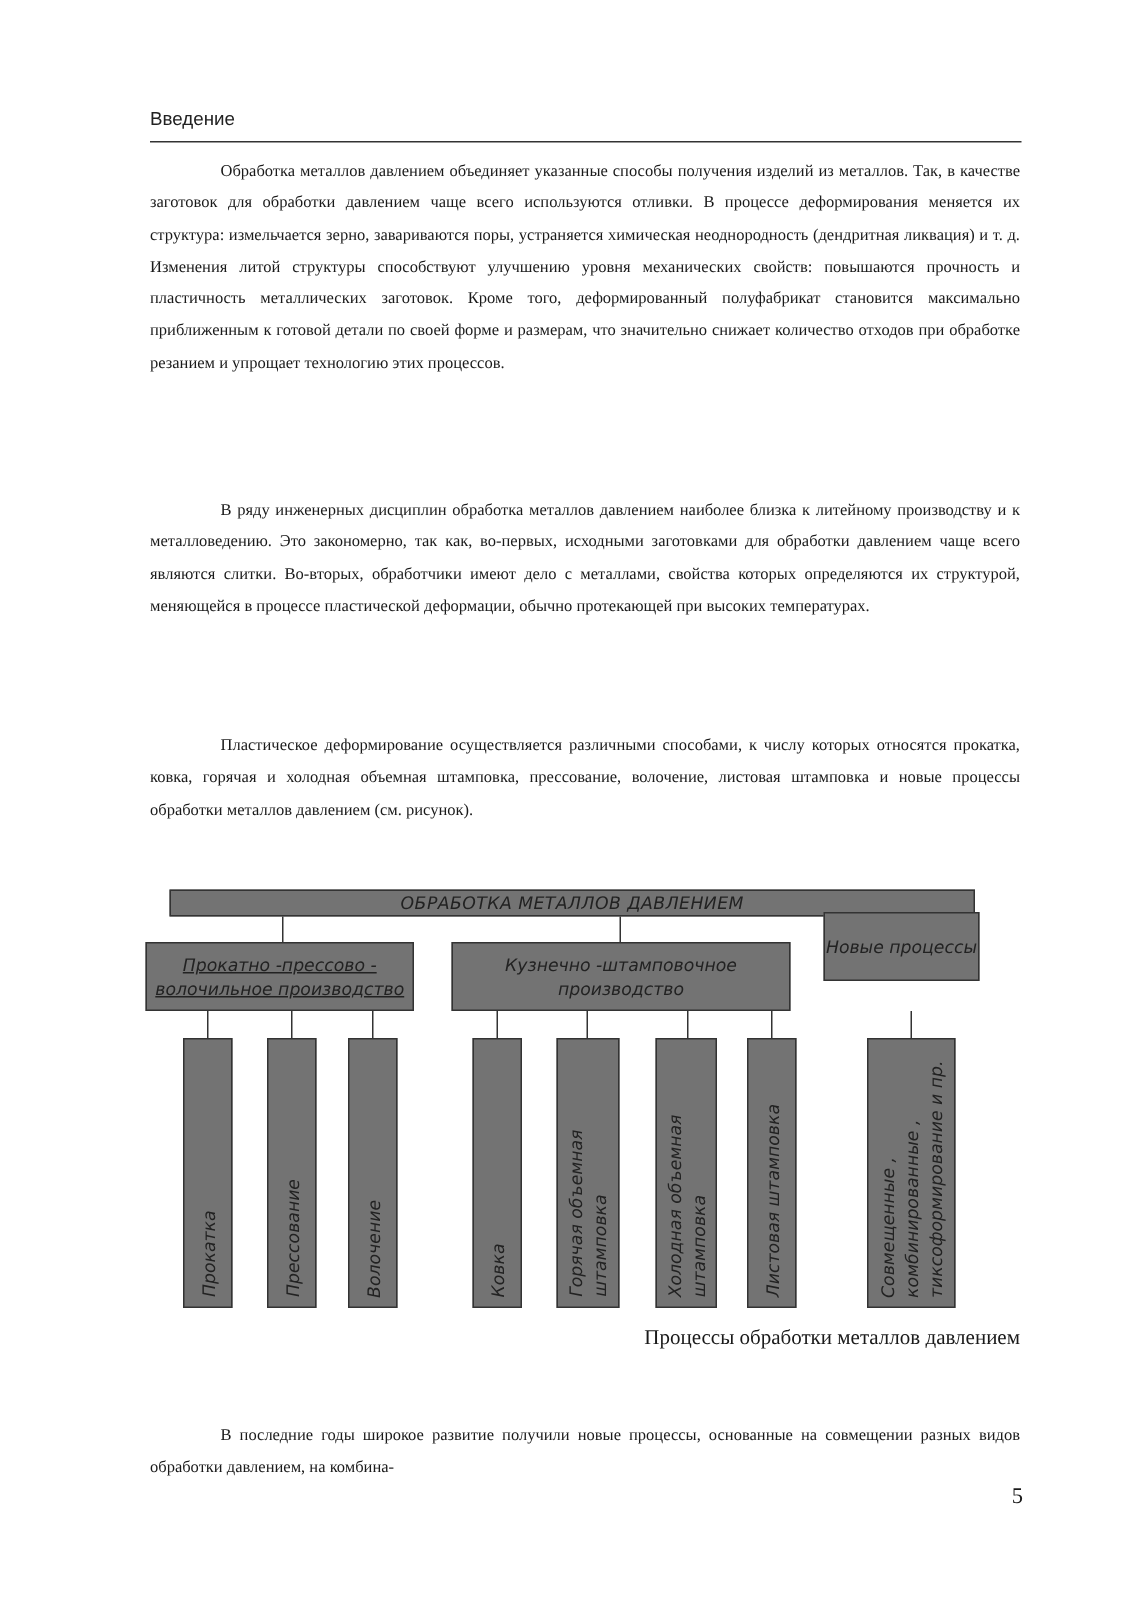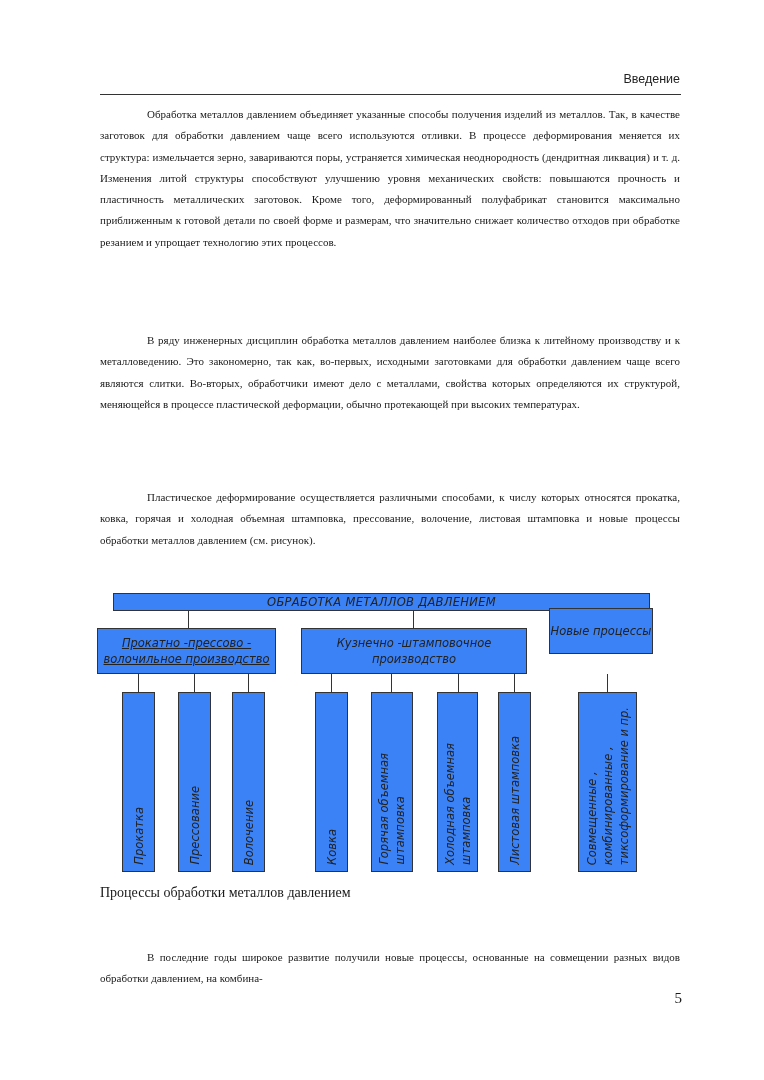--- a/index.html
+++ b/index.html
@@ -1,35 +1,35 @@
 <!DOCTYPE html>
 <html><head>
 <meta charset="utf-8">
 <style>
   html, body { margin: 0; padding: 0; background: #ffffff; }
   body { width: 764px; height: 1080px; position: relative; overflow: hidden; color: #1a1a1a; }
-  .running-head { position: absolute; left: 100px; width: 580px; top: 72px; text-align: right;
+  .running-head { position: absolute; left: 100px; width: 580px; top: 72px; text-align: left;
     font-family: "Liberation Sans", sans-serif; font-size: 12.5px; color: #222; }
   .head-rule { position: absolute; left: 100px; width: 581px; top: 94px; height: 0; border-top: 1.3px solid #333; }
   .text-block { position: absolute; left: 100px; width: 580px; font-family: "Liberation Serif", serif;
     font-size: 11px; line-height: 21.3px; text-align: justify; }
   .text-block p { margin: 0; text-indent: 47px; text-align: justify; }
   #p1 { top: 104px; }
   #p2 { top: 330px; }
   #p3 { top: 487px; }
   #p4 { top: 925px; margin-top: 22px; }
-  .box { position: absolute; border: 1.2px solid #333; box-sizing: border-box; background: #3b82f6;
+  .box { position: absolute; border: 1.2px solid #333; box-sizing: border-box; background: #737373;
     font-family: "DejaVu Sans", sans-serif; font-style: italic; font-size: 11.5px; color: #222;
     display: flex; align-items: center; justify-content: center; text-align: center; line-height: 16px; }
   .line { position: absolute; background: #333; }
   .vline { width: 1.2px; }
   .leaf { align-items: flex-end; justify-content: center; }
   .leaf .vtext { writing-mode: vertical-rl; transform: rotate(180deg); white-space: pre-line;
     text-align: left; padding-top: 6px; line-height: 16px; }
-  .caption { position: absolute; left: 100px; width: 580px; top: 885px; text-align: left;
+  .caption { position: absolute; left: 100px; width: 580px; top: 885px; text-align: right;
     font-family: "Liberation Serif", serif; font-size: 14px; }
   .page-number { position: absolute; left: 666px; width: 16px; top: 990px; text-align: right;
     font-family: "Liberation Serif", serif; font-size: 15px; }
 </style>
 </head>
 <body>
 
 <div class="running-head">Введение</div>
 <div class="head-rule"></div>
 

